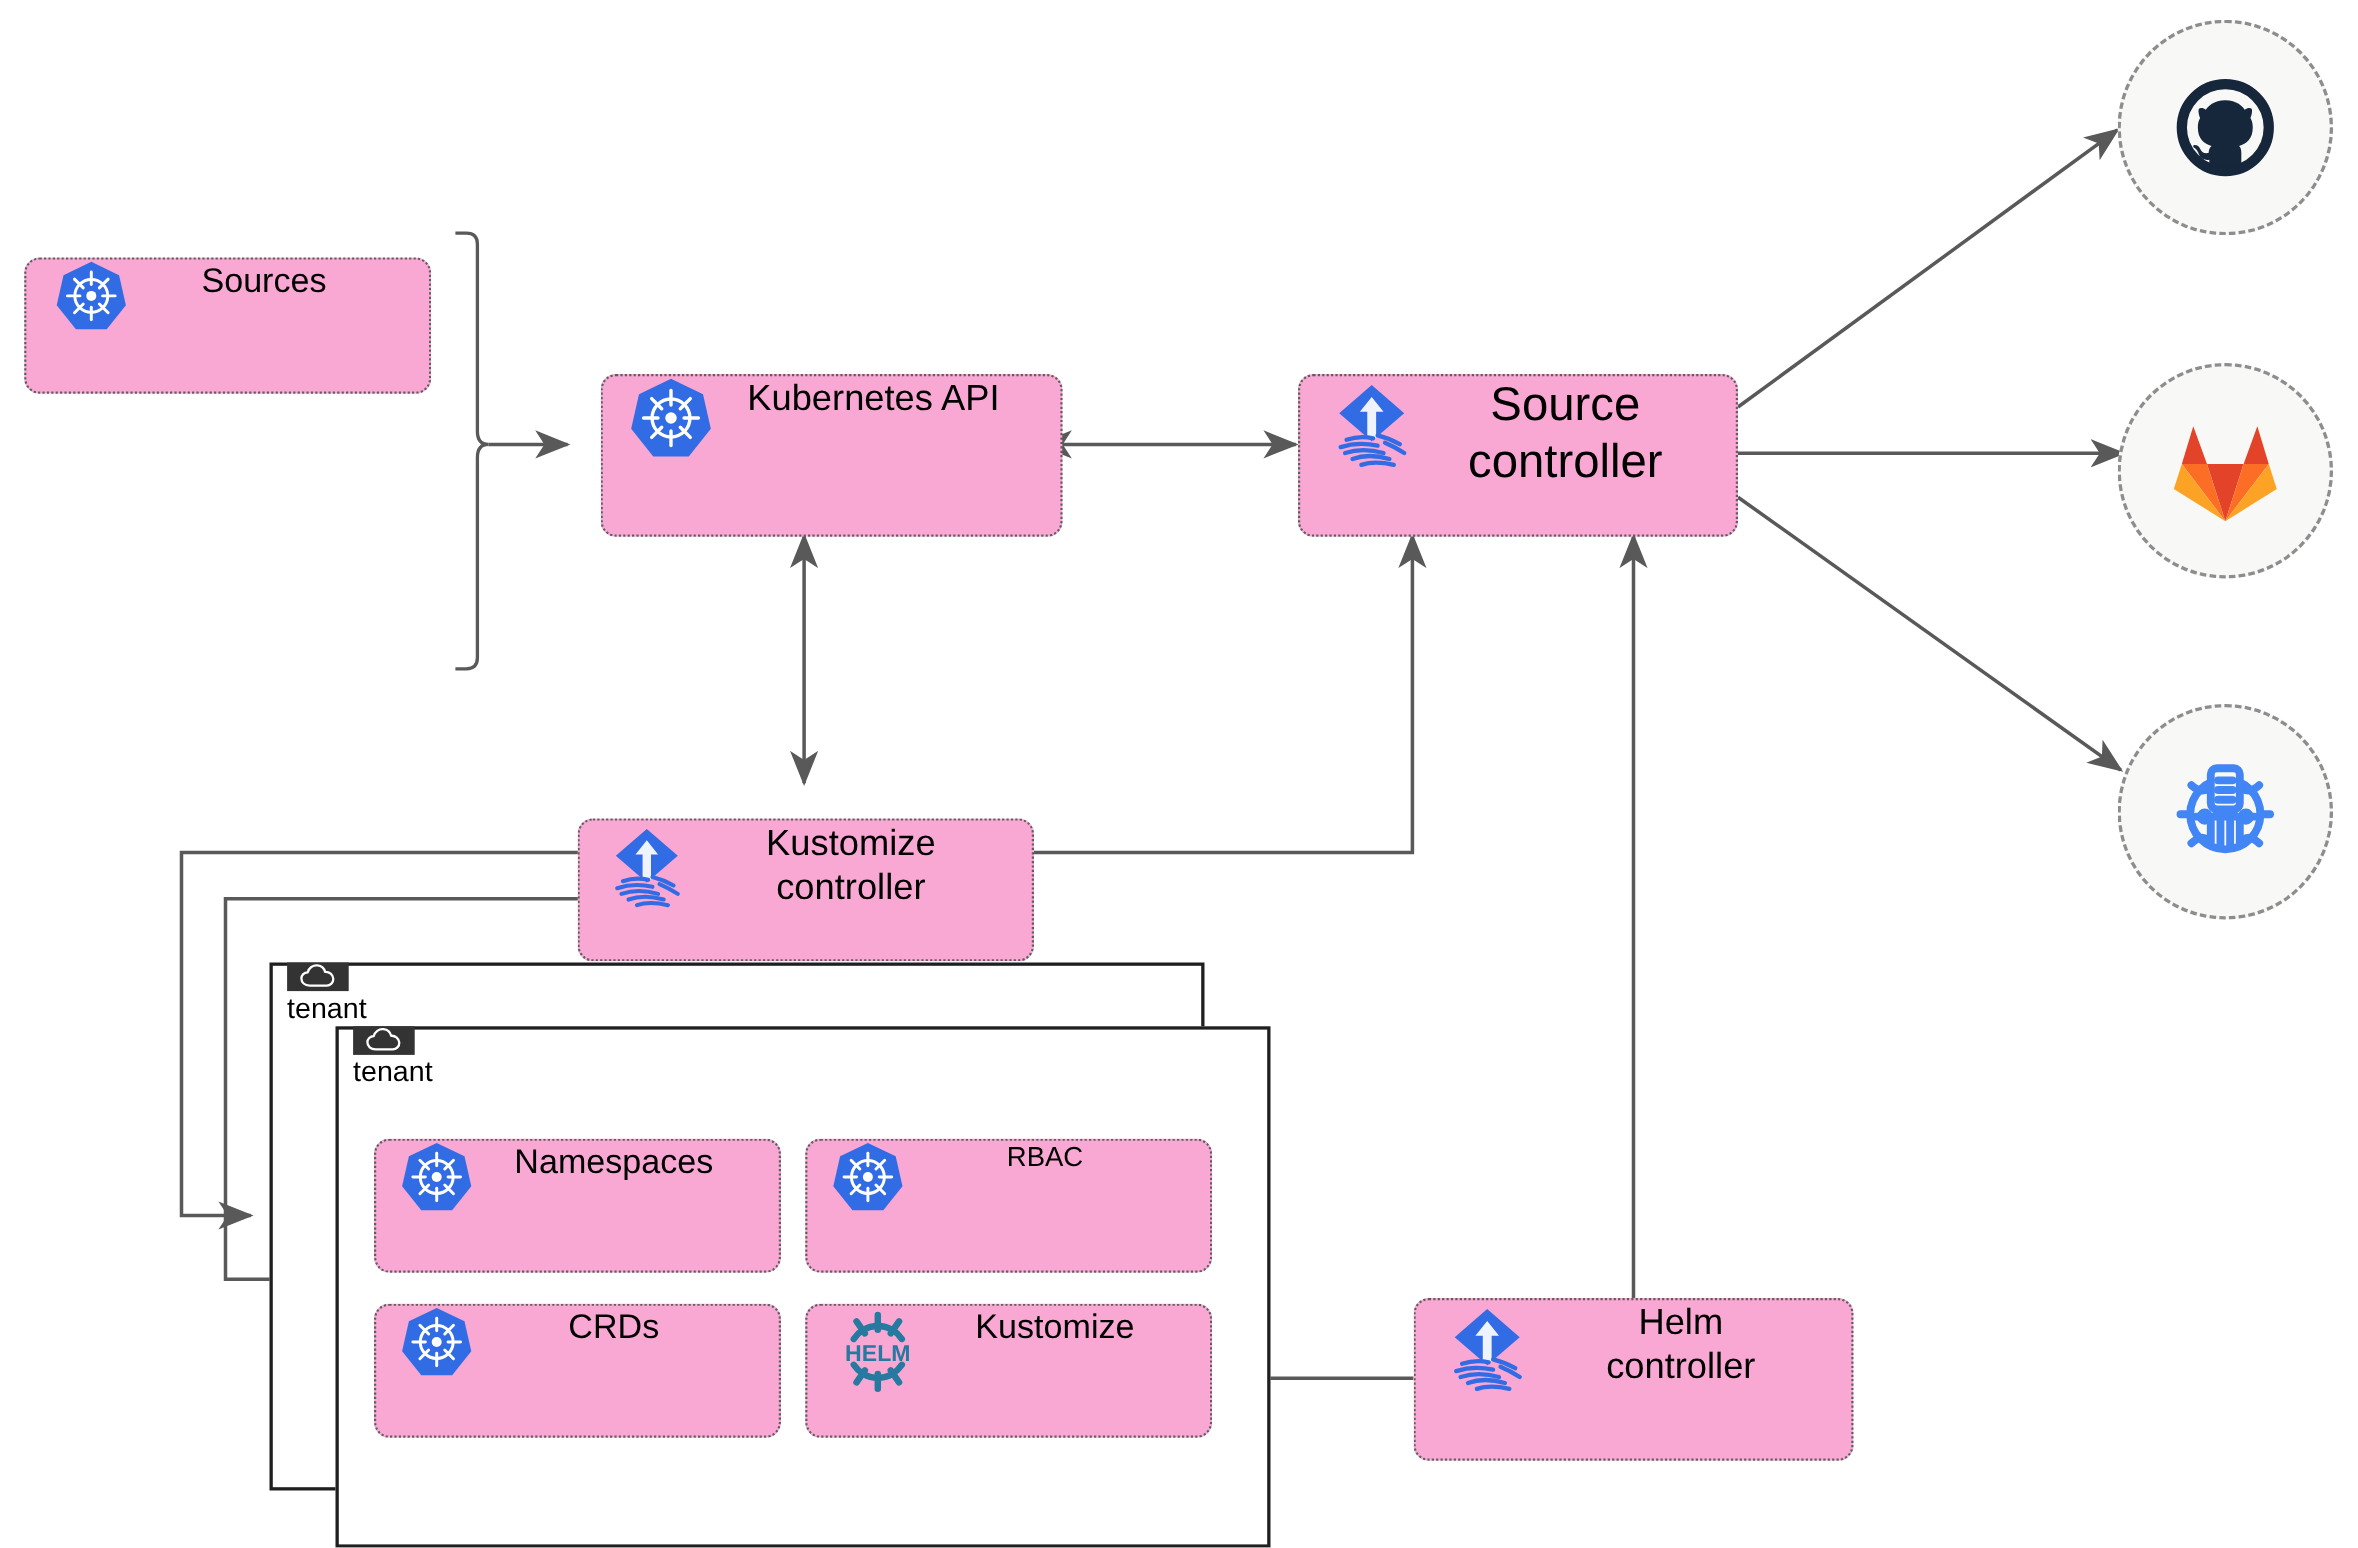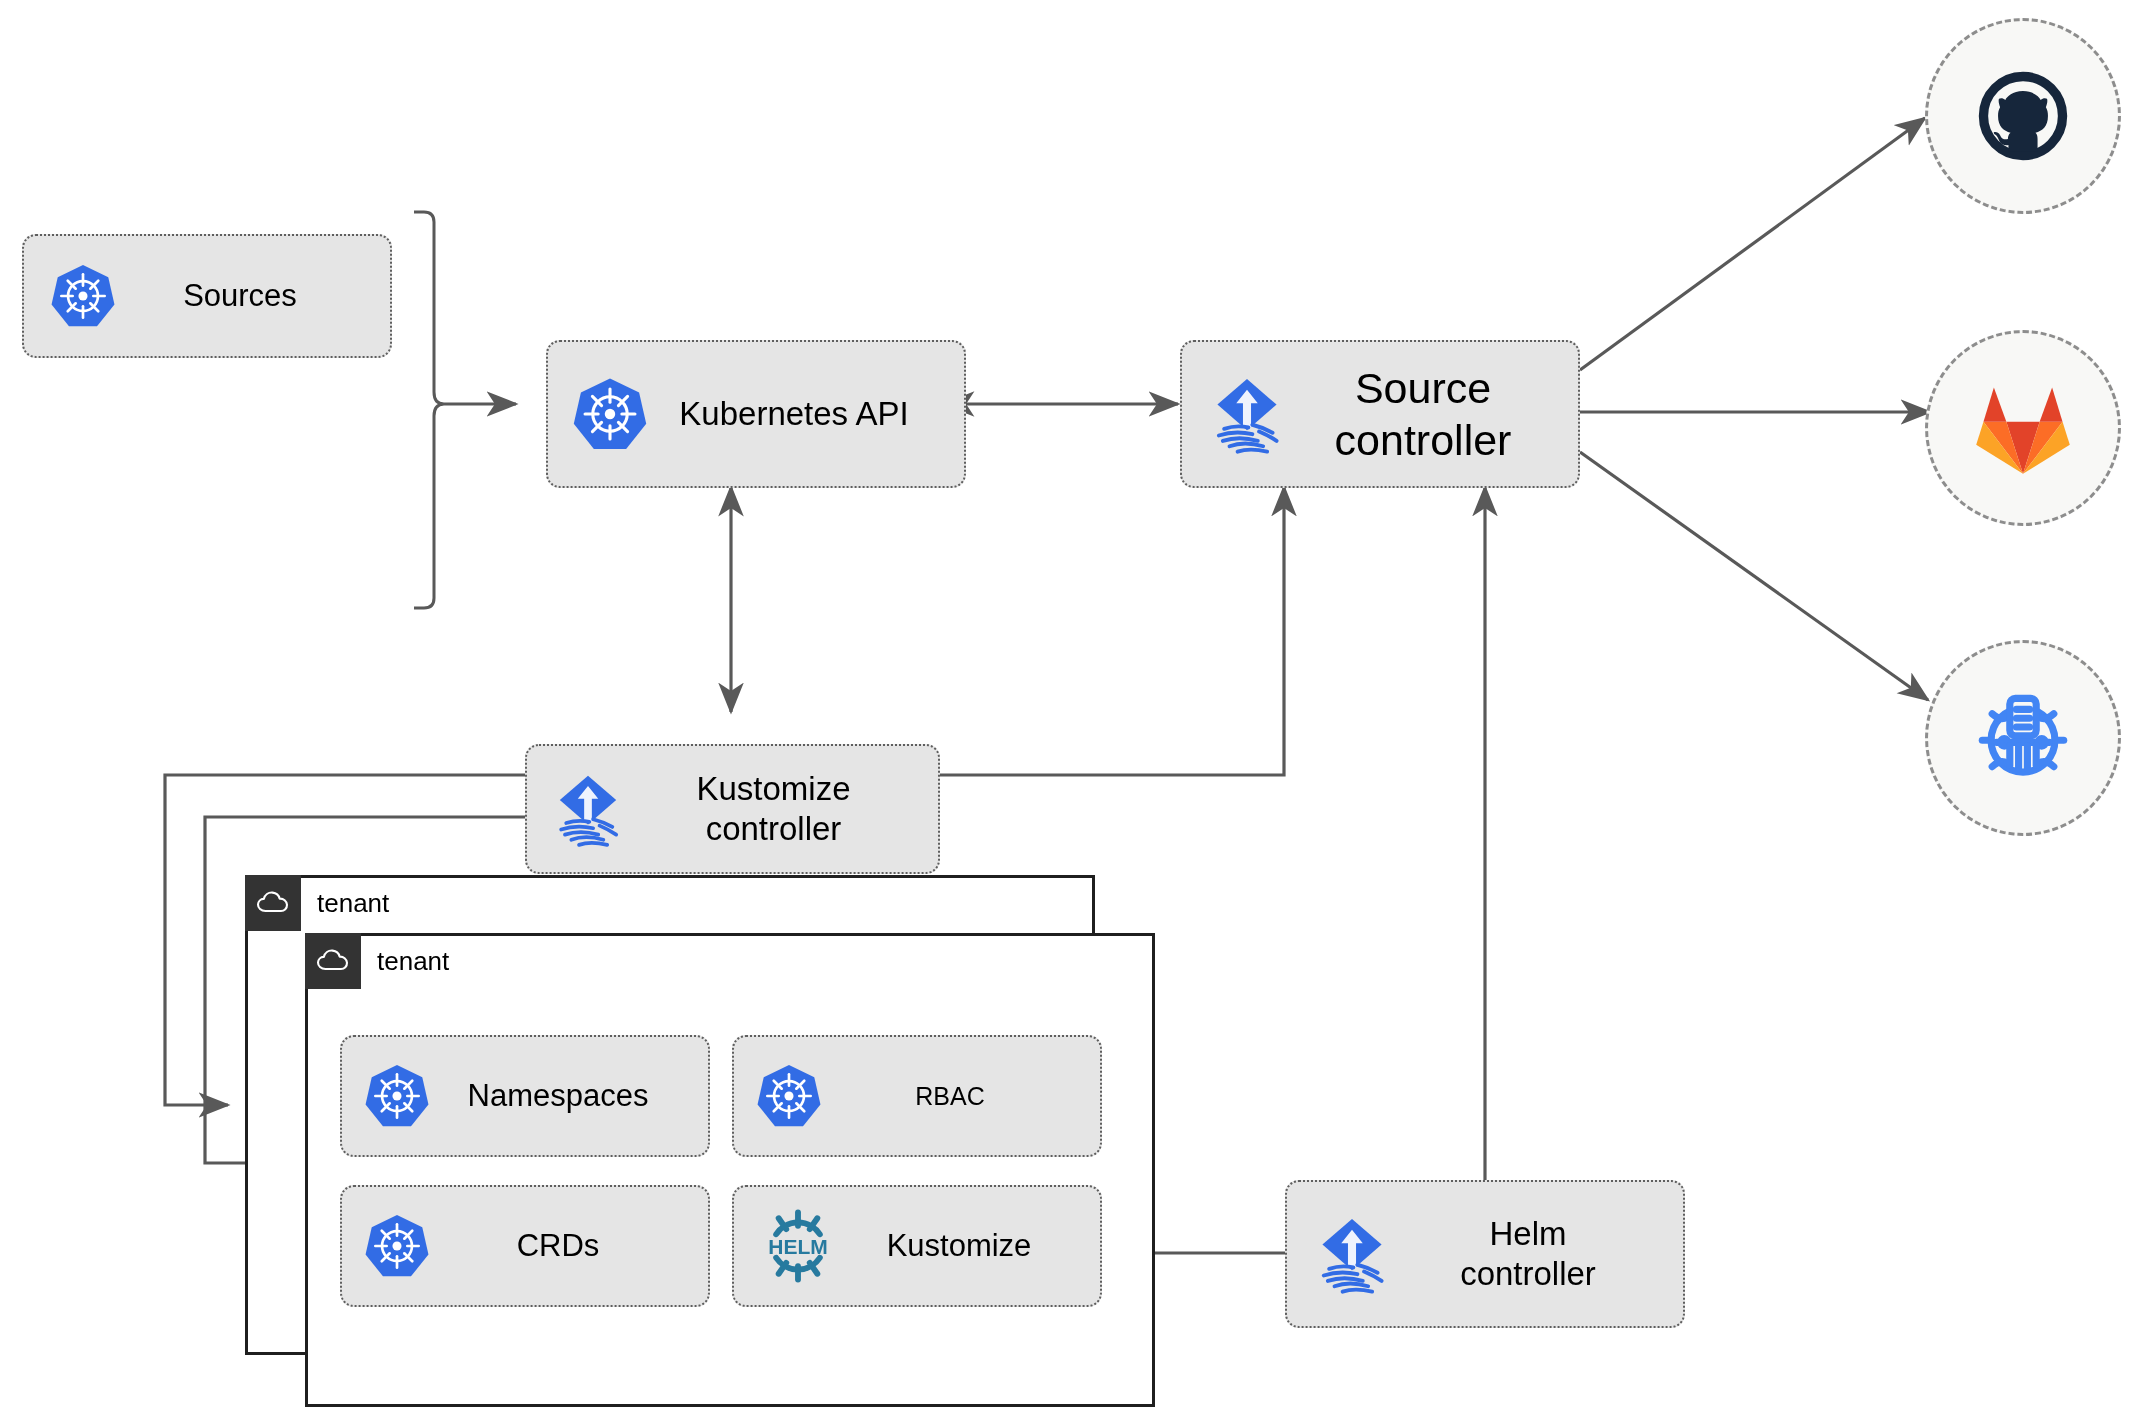--- a/index.html
+++ b/index.html
@@ -1,34 +1,34 @@
 <!DOCTYPE html>
 <html><head>
 <meta charset="utf-8">
 <style>
   html,body{margin:0;padding:0;background:#ffffff;}
   body{font-family:"Liberation Sans", sans-serif;}
   #stage{position:relative;width:2144px;height:1407px;background:#ffffff;overflow:hidden;}
   .node{
     position:absolute;box-sizing:border-box;
-    background:#e5e5e5;border:2px dotted #5e5e5e;border-radius:14px;
-    display:flex;align-items:center;
+    background:#f9a8d4;border:2px dotted #5e5e5e;border-radius:14px;
+    display:flex;align-items:flex-start;
   }
   .node .ico{flex:0 0 auto;display:flex;align-items:center;justify-content:center;}
   .node .lbl{flex:1 1 auto;text-align:center;color:#000;line-height:1.22;white-space:pre-line;}
   .circle{
     position:absolute;box-sizing:border-box;border-radius:50%;
     background:#f8f8f6;border:3px dashed #8d8d8d;
     display:flex;align-items:center;justify-content:center;
   }
   .tenant{
     position:absolute;box-sizing:border-box;background:#ffffff;border:3px solid #1f1f1f;
   }
   .tenant-head{
-    position:absolute;left:0;top:0;height:56px;display:flex;align-items:center;
+    position:absolute;left:0;top:0;height:56px;display:flex;align-items:center;flex-direction:column;
   }
   .tenant-badge{
     width:56px;height:56px;background:#333333;display:flex;align-items:center;justify-content:center;
   }
   .tenant-name{
     margin-left:16px;font-size:26px;color:#000;
   }
   svg.wires{position:absolute;left:0;top:0;width:2144px;height:1407px;pointer-events:none;}
 </style>
 </head>

